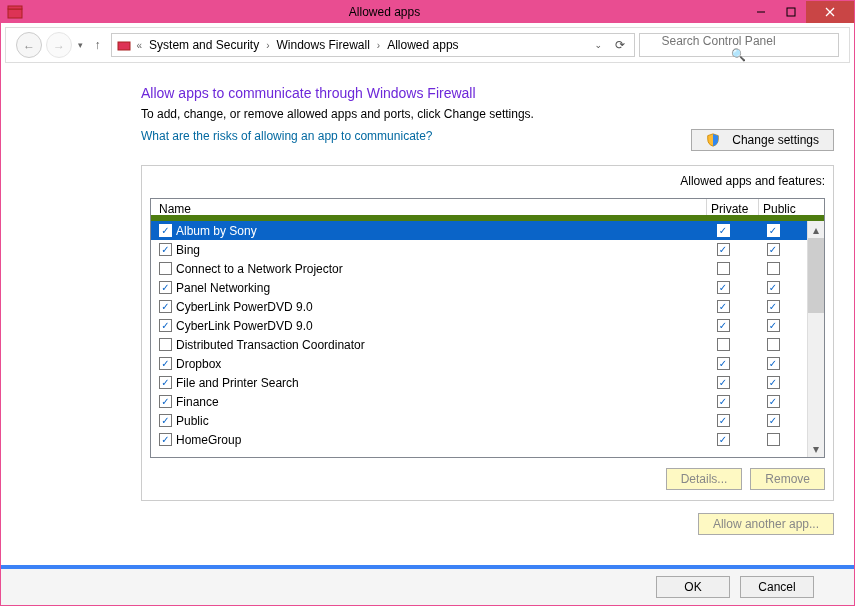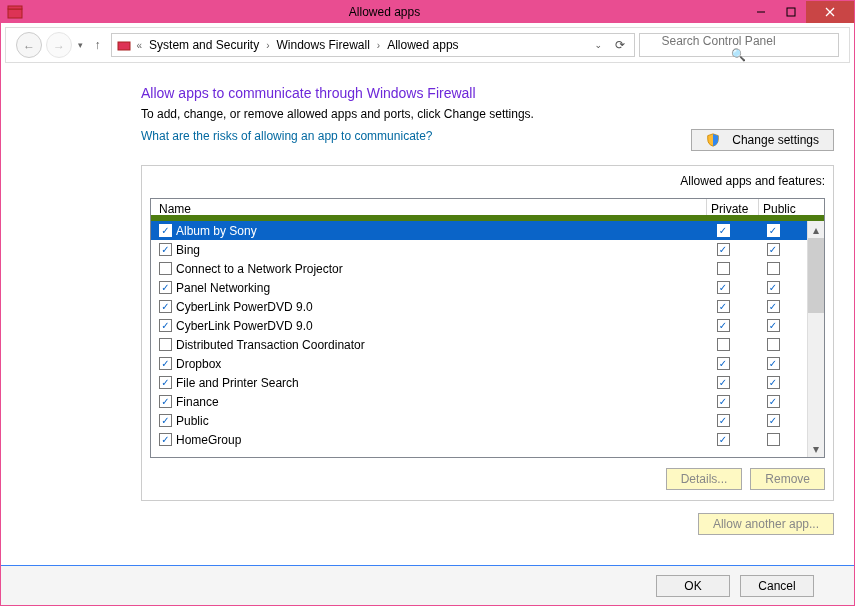--- a/index.html
+++ b/index.html
@@ -62,21 +62,21 @@
     .row .name { flex: 1; white-space: nowrap; overflow: hidden; }
     .row .priv { width: 52px; display: flex; justify-content: center; }
     .row .pub { width: 48px; display: flex; justify-content: center; }
     
     .legend-footer { display: flex; justify-content: flex-end; gap: 8px; margin-top: 10px; }
     .btn2 { background: #fef9c3; border: 1px solid #aaa; padding: 2px 14px; color: #888; min-width:70px; text-align:center; height:22px;}
     
     .allow-row { display: flex; justify-content: flex-end; margin-top: 12px; }
     .allow-row .btn2 { min-width: 130px; }
     
-    .footer { position: absolute; bottom: 0; left: 0; right: 0; height: 40px; border-top: 1px solid #3b82f6; display: flex; justify-content: flex-end; align-items: center; gap: 10px; padding: 0 40px; background: #f5f5f5; }
+    .footer { position: absolute; bottom: 0; left: 0; right: 0; height: 40px; border-top: 4px solid #3b82f6; display: flex; justify-content: flex-end; align-items: center; gap: 10px; padding: 0 40px; background: #f5f5f5; }
     .footer .fbtn { background: #f0f0f0; border: 1px solid #aaa; width: 74px; height: 22px; text-align: center; cursor: pointer; }
   </style>
 </head>
 <body>
 
 <div class="titlebar">
   <span class="titlebar-icon">
     <svg viewBox="0 0 16 16">
         <rect x="1" y="5" width="14" height="9" fill="#d35" stroke="#a22"></rect>
         <rect x="1" y="2" width="14" height="3" fill="#d35" stroke="#a22"></rect>

